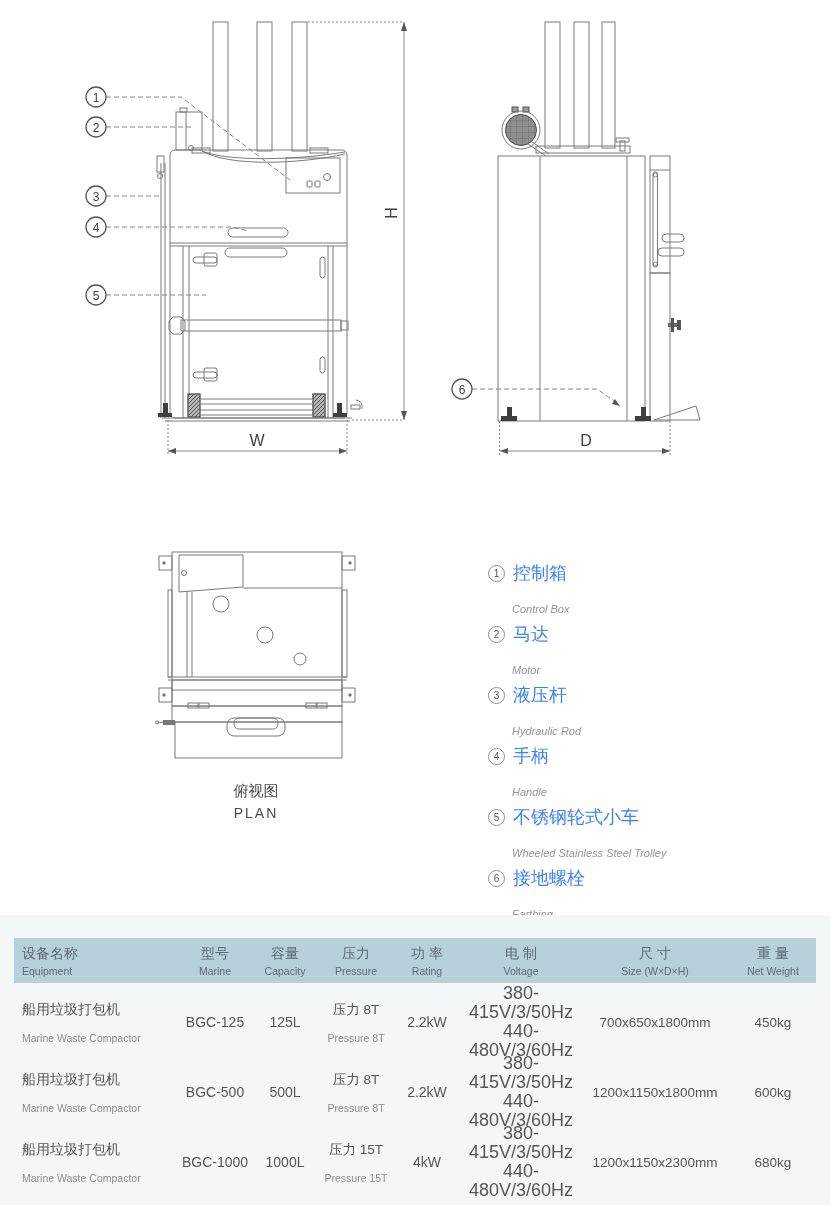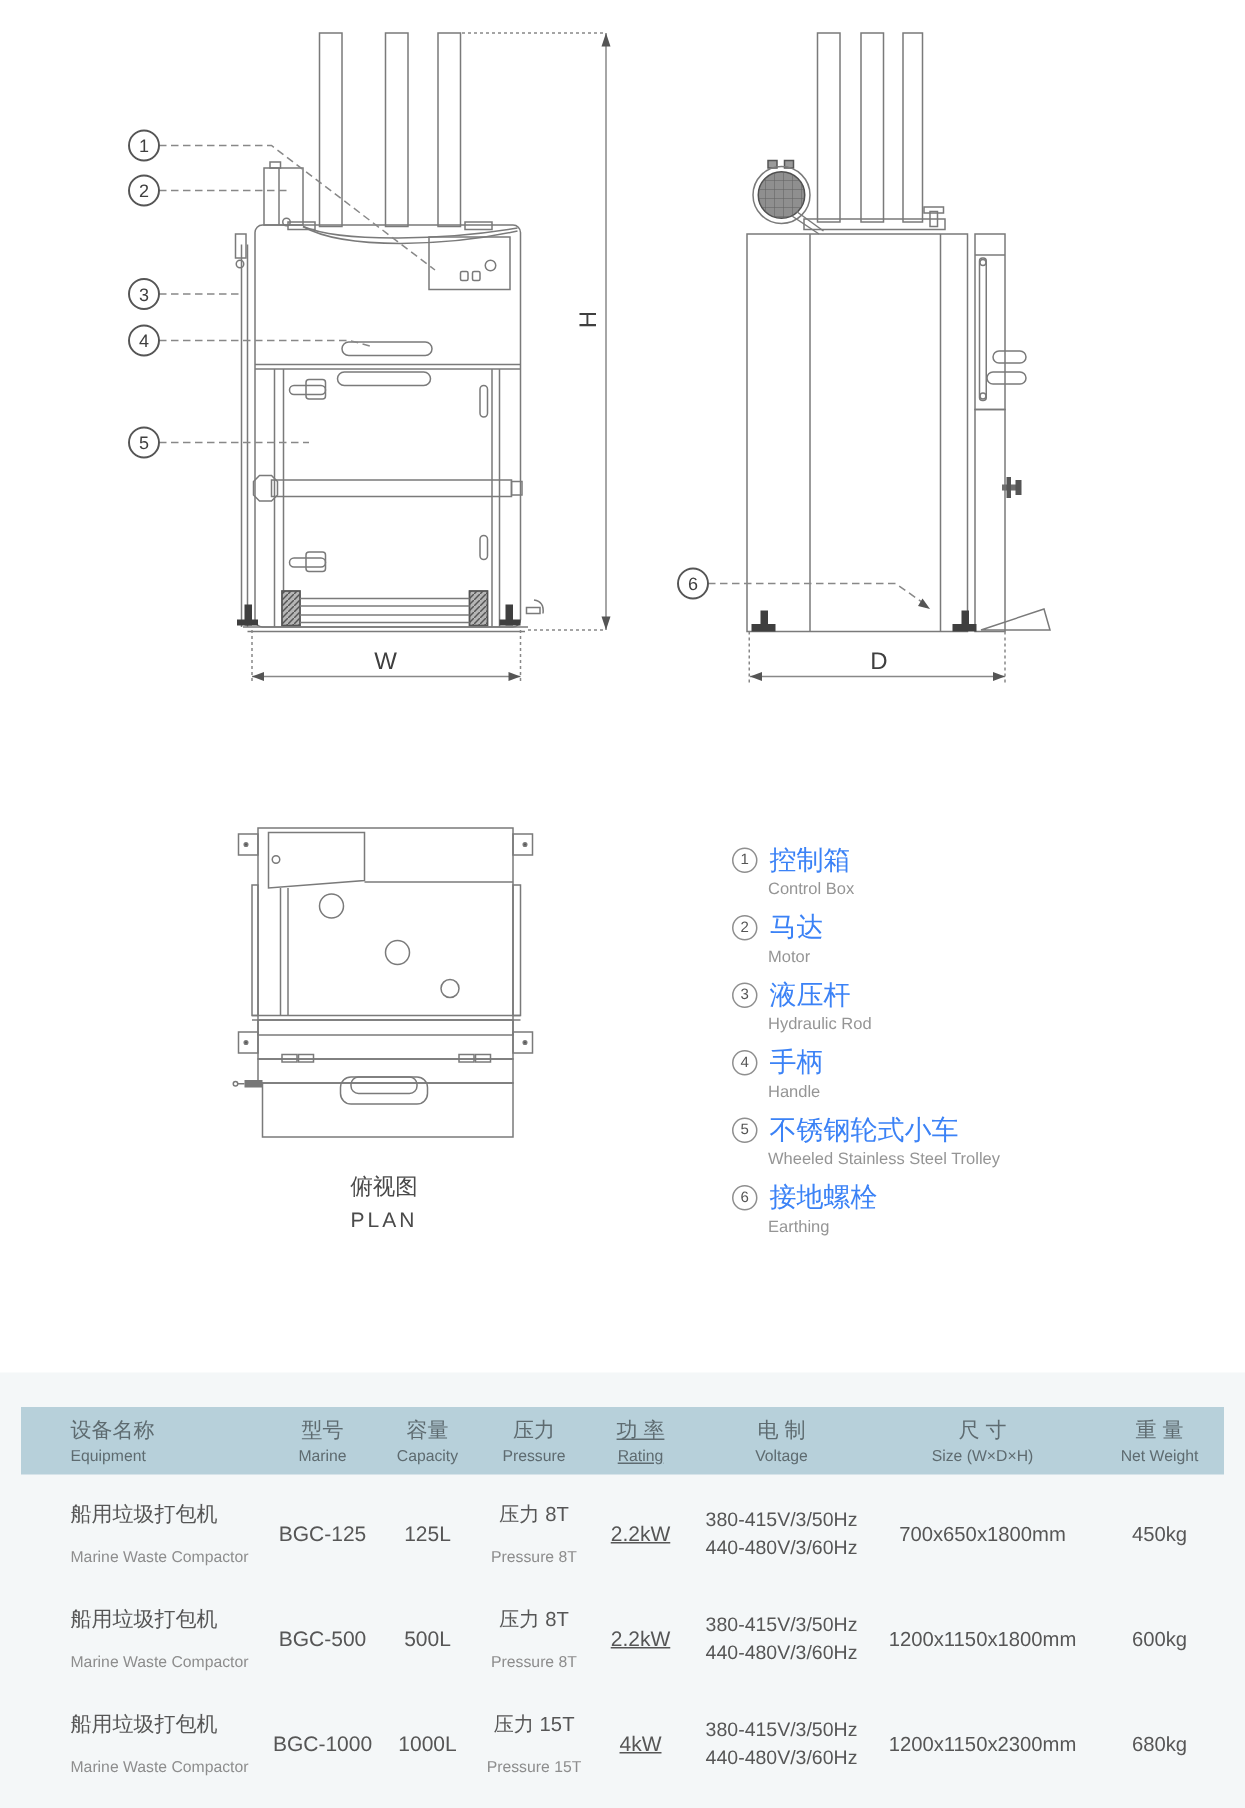--- a/index.html
+++ b/index.html
@@ -18,47 +18,47 @@
   .view-title .en { font-size:14px; letter-spacing:2px; margin-top:4px; }
 
   
   .legend { position:absolute; left:488px; top:561px; width:340px; }
   .legend-item { margin-bottom:7px; }
   .legend-line1 { display:flex; align-items:center; }
   .legend-badge { display:inline-flex; align-items:center; justify-content:center;
     width:15px; height:15px; border:1px solid #8f8f8f; border-radius:50%;
     font-size:10px; color:#555; flex:0 0 auto; }
   .legend-zh { font-size:18px; color:#3b82f6; margin-left:8px; }
-  .legend-en { font-size:11px; color:#959595; margin-left:24px; margin-top:2px; }
+  .legend-en { font-size:11px; color:#959595; margin-left:24px; margin-top:18px;font-style:italic; }
 
   
   .band { position:absolute; left:0; top:915px; width:830px; height:290px; background:#f4f7f8; }
 
   
   .thead { position:absolute; left:14px; top:938px; width:802px; height:45px;
     display:flex; align-items:center; }
   .hcell { text-align:center; color:#5e6b70; }
   .hcell .zh { font-size:14px; }
   .hcell .en { font-size:10.5px; margin-top:2px; }
   .rows { position:absolute; left:14px; top:987px; width:802px; }
   .trow { height:70px; display:flex; align-items:center; }
   .cell { text-align:center; }
-  .c-eq   { width:166px; text-align:left; padding-left:33px; box-sizing:border-box; }
+  .c-eq   { width:166px; text-align:left; padding-left:8px; box-sizing:border-box; }
   .c-model{ width:70px; }
   .c-cap  { width:70px; }
   .c-pres { width:72px; }
-  .c-rate { width:70px;text-decoration:underline; }
+  .c-rate { width:70px; }
   .c-volt { width:118px; }
   .c-size { width:150px; }
   .c-wt   { width:86px; }
   .zh14 { font-size:14px; color:#565656; }
   .en10 { font-size:10.5px; color:#8d8d8d; margin-top:13px; }
   .t14  { font-size:14px; color:#565656; }
   .t13  { font-size:13.5px; color:#565656; }
-  .v13  { font-size:13px; color:#565656; line-height:19px; }
+  .v13  { font-size:18px; color:#565656; line-height:19px; }
 </style>
 </head>
 <body>
 
 <div class="page">
 
   <svg class="diagram-svg" width="830" height="530" viewBox="0 0 830 530">
     <defs>
       <pattern id="hatch" width="4" height="4" patternUnits="userSpaceOnUse">
         <path d="M0,4 L4,0" stroke="#555" stroke-width="1"></path>

